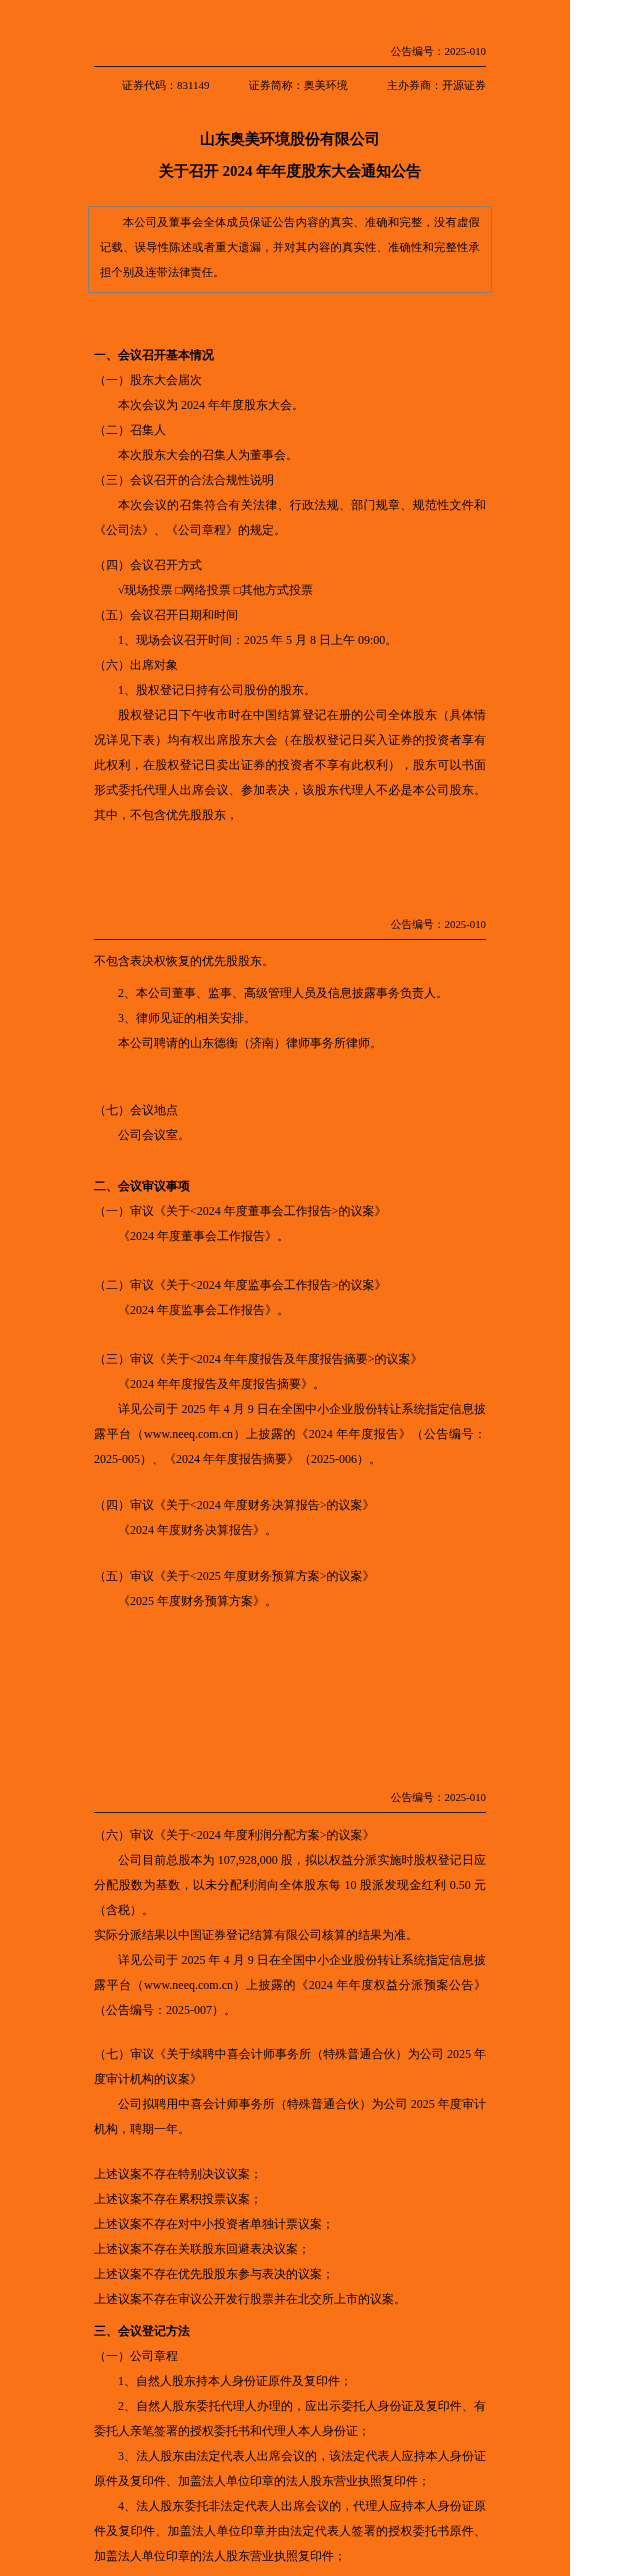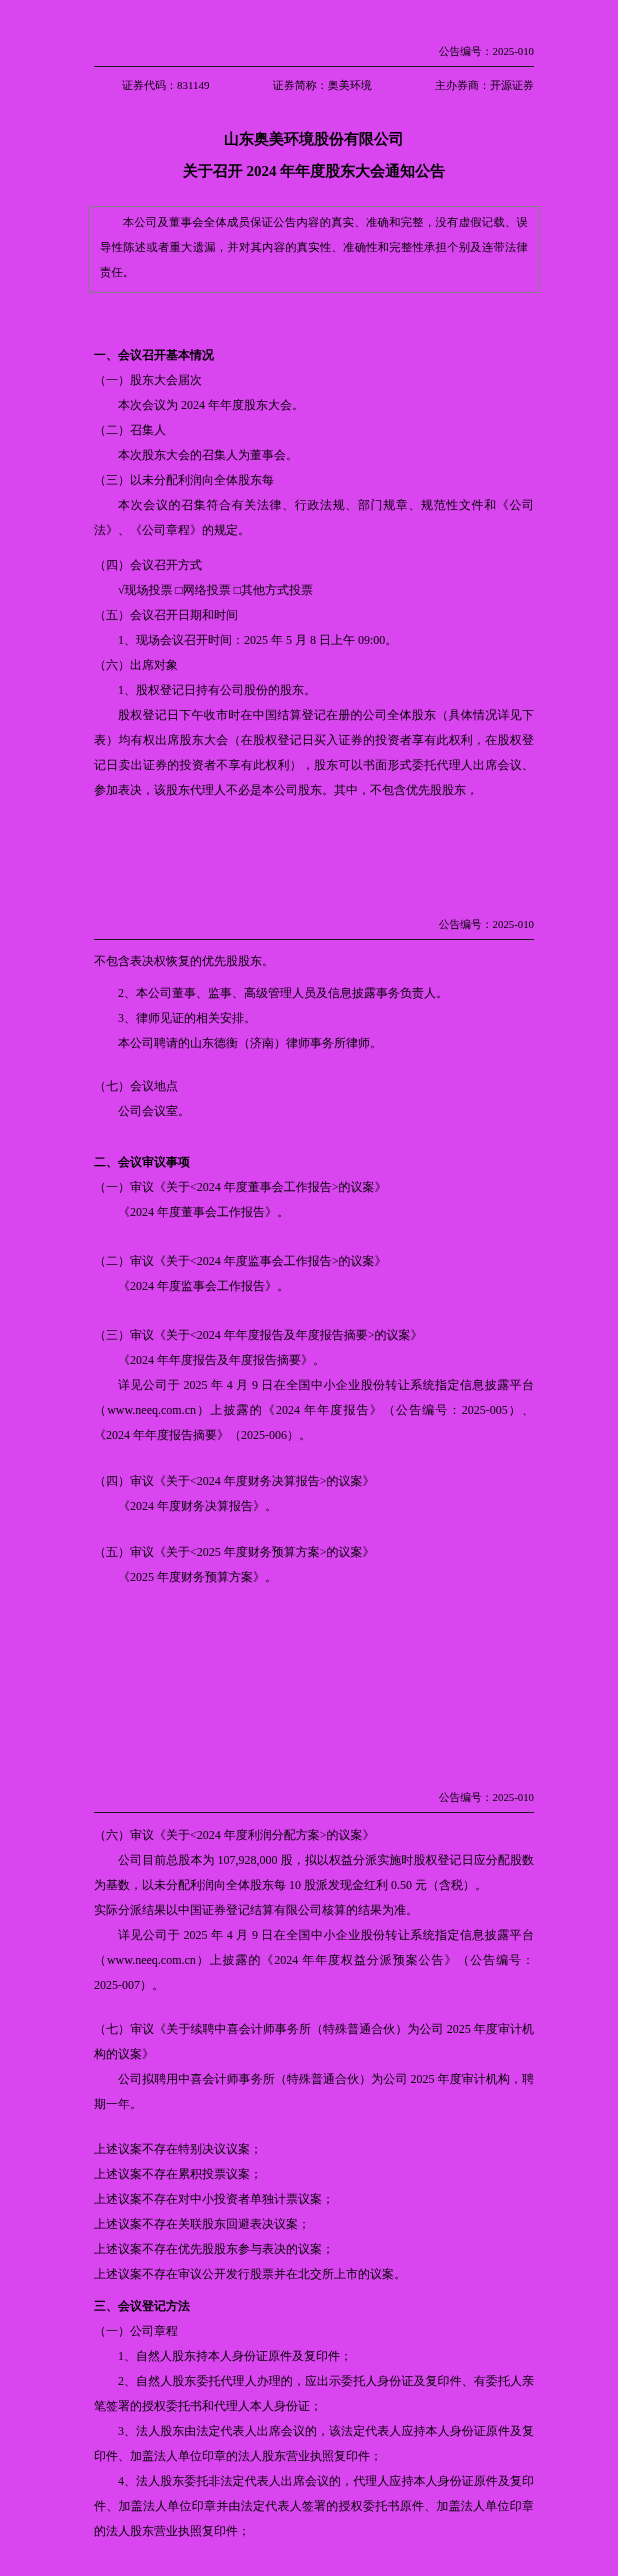--- a/index.html
+++ b/index.html
@@ -1,35 +1,35 @@
 <!DOCTYPE html>
 <html style="font-size:8.2px"><head>
 <meta charset="utf-8">
 <style>
   html, body { margin: 0; padding: 0; background: #ffffff; }
   body {
     width: 618px;
     font-family: "Liberation Serif", "DejaVu Serif", serif;
     color: #000;
   }
-  .page { position: relative; width: 618px; height: 873px; overflow: hidden; background: #d946ef; }
+  .page { position: relative; width: 570px; height: 873px; overflow: hidden; background: #f97316; }
   .pc { margin: 0 84px 0 94px; }
   .phead { padding-top: 45px; text-align: right; font-size: 10.8px; line-height: 13.4px; }
   .rule { border: none; border-top: 1.5px solid #1a1a1a; margin: 7.2px 0 0 0; }
   .info { display: flex; justify-content: space-between; margin-top: 12.4px; font-size: 11px; line-height: 13.4px; margin-left: 28px; }
   .t1 { margin-top: 38px; text-align: center; font-size: 15px; font-weight: bold; line-height: 18px; }
   .t2 { margin-top: 14px; text-align: center; font-size: 15px; font-weight: bold; line-height: 18px; }
   .nbox { margin: 26px -6.2px 0 -6.2px; border: 1px solid #7f7f7f; padding: 3.1px 11.3px 6.2px 11.3px; }
   .nbox p { margin: 0; font-size: 11.3px; line-height: 25px; text-align: justify; text-indent: 2em; }
   .line { margin: 0; font-size: 12px; line-height: 25px; }
   .ind { text-indent: 2em; }
   .just { text-align: justify; }
   .sech { margin: 0; font-size: 12px; font-weight: bold; line-height: 26px; }
   .gap-xl { margin-top: 49px; }
-  .gap-52 { margin-top: 18px; }
+  .gap-52 { margin-top: 42px; }
   .gap-48 { margin-top: 25px; }
   .gap-46 { margin-top: 24px; }
   .gap-42 { margin-top: 21.6px; }
   .gap-40 { margin-top: 20.6px; }
   .gap-38 { margin-top: 19.6px; }
   .gap-20 { margin-top: 10.3px; }
   .gap-18 { margin-top: 9.3px; }
   .gap-14 { margin-top: 7.2px; }
   .gap-12 { margin-top: 6.2px; }
   .tbl { width: calc(100% + 12.4px); margin: 12.4px -6.2px 0 -6.2px; border-collapse: collapse; font-size: 11.3px; table-layout: fixed; }
@@ -50,21 +50,21 @@
     <div class="t1">山东奥美环境股份有限公司</div>
     <div class="t2">关于召开 2024 年年度股东大会通知公告</div>
     <div class="nbox">
       <p>本公司及董事会全体成员保证公告内容的真实、准确和完整，没有虚假记载、误导性陈述或者重大遗漏，并对其内容的真实性、准确性和完整性承担个别及连带法律责任。</p>
     </div>
     <p class="sech gap-xl">一、会议召开基本情况</p>
     <p class="line">（一）股东大会届次</p>
     <p class="line ind">本次会议为 2024 年年度股东大会。</p>
     <p class="line">（二）召集人</p>
     <p class="line ind">本次股东大会的召集人为董事会。</p>
-    <p class="line">（三）以未分配利润向全体股东每</p>
+    <p class="line">（三）会议召开的合法合规性说明</p>
     <p class="line ind just">本次会议的召集符合有关法律、行政法规、部门规章、规范性文件和《公司法》、《公司章程》的规定。</p>
     <p class="line gap-20">（四）会议召开方式</p>
     <p class="line ind">√现场投票 □网络投票 □其他方式投票</p>
     <p class="line">（五）会议召开日期和时间</p>
     <p class="line ind">1、现场会议召开时间：2025 年 5 月 8 日上午 09:00。</p>
     <p class="line">（六）出席对象</p>
     <p class="line ind">1、股权登记日持有公司股份的股东。</p>
     <p class="line ind just">股权登记日下午收市时在中国结算登记在册的公司全体股东（具体情况详见下表）均有权出席股东大会（在股权登记日买入证券的投资者享有此权利，在股权登记日卖出证券的投资者不享有此权利），股东可以书面形式委托代理人出席会议、参加表决，该股东代理人不必是本公司股东。其中，不包含优先股股东，</p>
   </div>
 </div>

